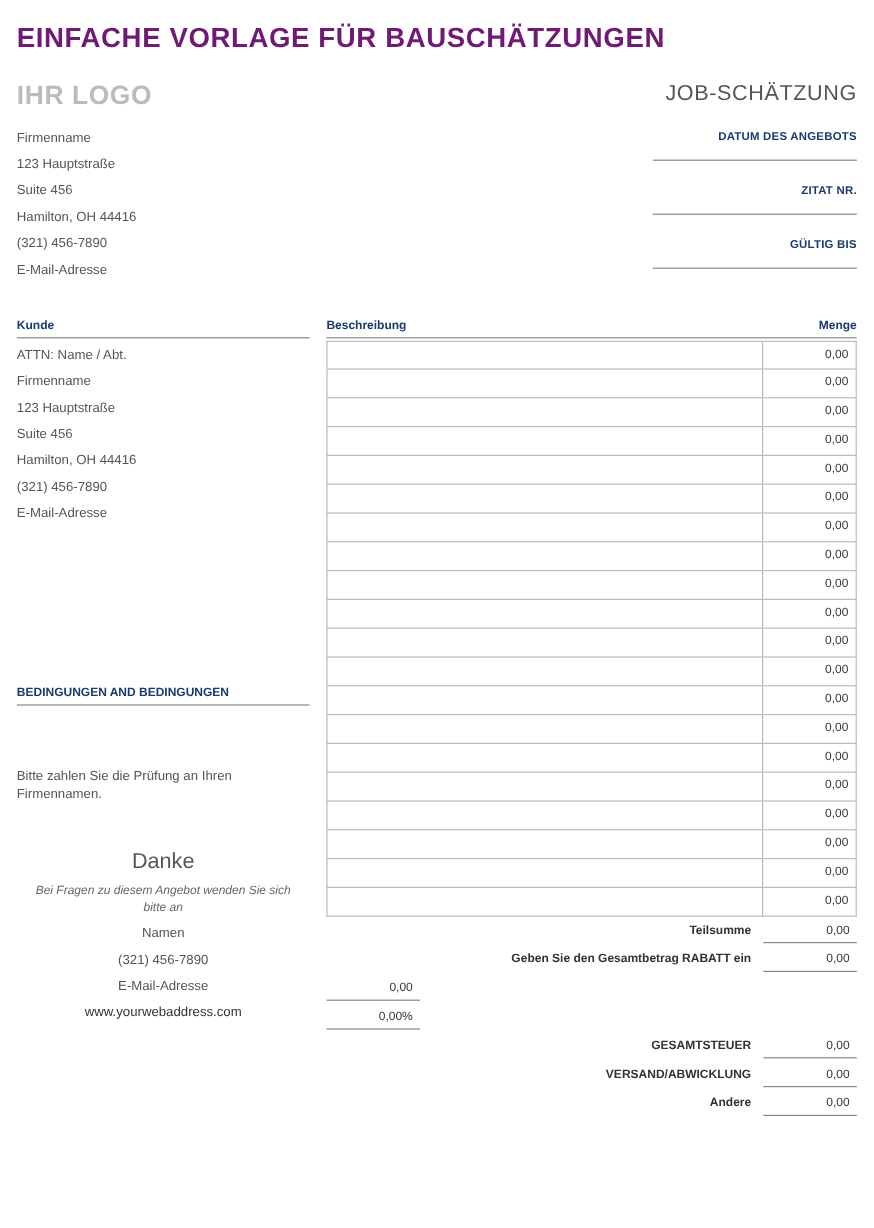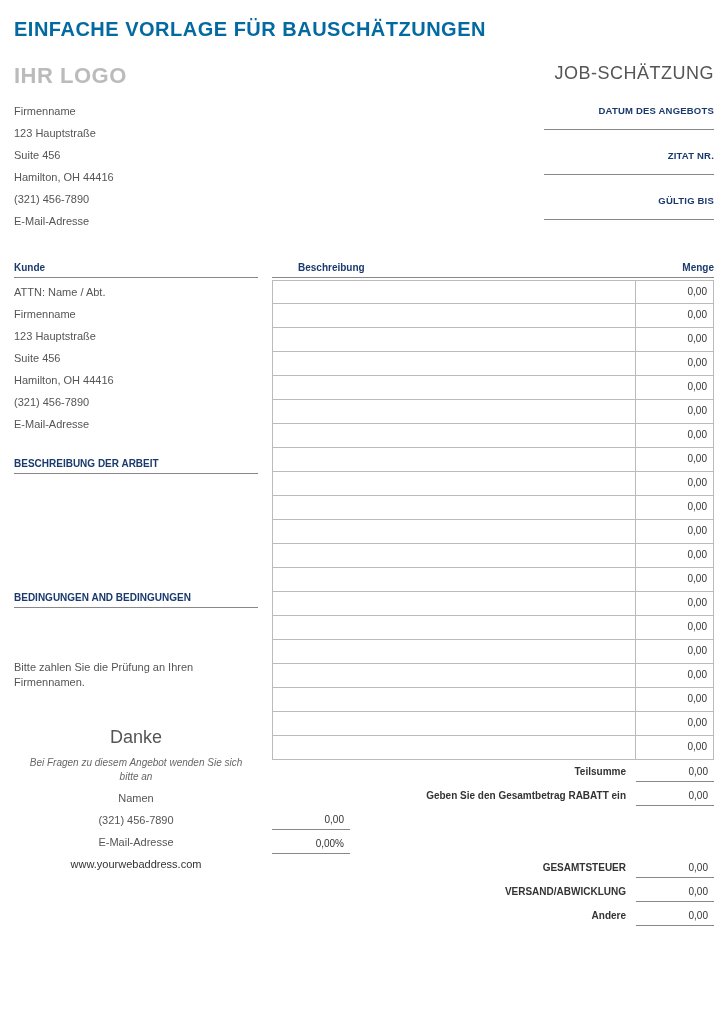--- a/index.html
+++ b/index.html
@@ -6,23 +6,23 @@
   body {
     margin: 0;
     padding: 18px 14px;
     font-family: "Segoe UI", Arial, sans-serif;
     font-size: 11px;
     color: #333;
     background: #fff;
     width: 728px;
   }
   .title {
-    font-size: 20px;
-    font-weight: 700;
-    color: #0369a1;
+    font-size: 23px;
+    font-weight: 700;
+    color: #701a75;
     letter-spacing: 0.5px;
     margin-bottom: 22px;
   }
   .header-row {
     display: flex;
     justify-content: space-between;
     align-items: flex-start;
   }
   .logo {
     font-size: 22px;
@@ -117,21 +117,20 @@
     display: flex;
     border-bottom: 1px solid #888;
     padding-bottom: 4px;
     margin-bottom: 2px;
   }
   .grid-head .gh-desc {
     flex: 1;
     color: #1a3a6e;
     font-weight: 700;
     font-size: 10px;
-    margin-left: 26px;
   }
   .grid-head .gh-amt {
     width: 78px;
     text-align: right;
     color: #1a3a6e;
     font-weight: 700;
     font-size: 10px;
   }
   .grid-row {
     display: flex;
@@ -223,21 +222,20 @@
     <div class="sec-head">Kunde</div>
     <div class="info-line">ATTN: Name / Abt.</div>
     <div class="info-line">Firmenname</div>
     <div class="info-line">123 Hauptstraße</div>
     <div class="info-line">Suite 456</div>
     <div class="info-line">Hamilton, OH 44416</div>
     <div class="info-line">(321) 456-7890</div>
     <div class="info-line">E-Mail-Adresse</div>
 
     <div class="sec-space"></div>
-    <div class="sec-head">BESCHREIBUNG DER ARBEIT</div>
     <div style="height:110px"></div>
 
     <div class="sec-head">BEDINGUNGEN AND BEDINGUNGEN</div>
     <div style="height:38px"></div>
     <div class="desc-note">Bitte zahlen Sie die Prüfung an Ihren Firmennamen.</div>
 
     <div class="thanks-block">
       <div class="big">Danke</div>
       <div class="small">Bei Fragen zu diesem Angebot wenden Sie sich bitte an</div>
       <div class="line">Namen</div>

